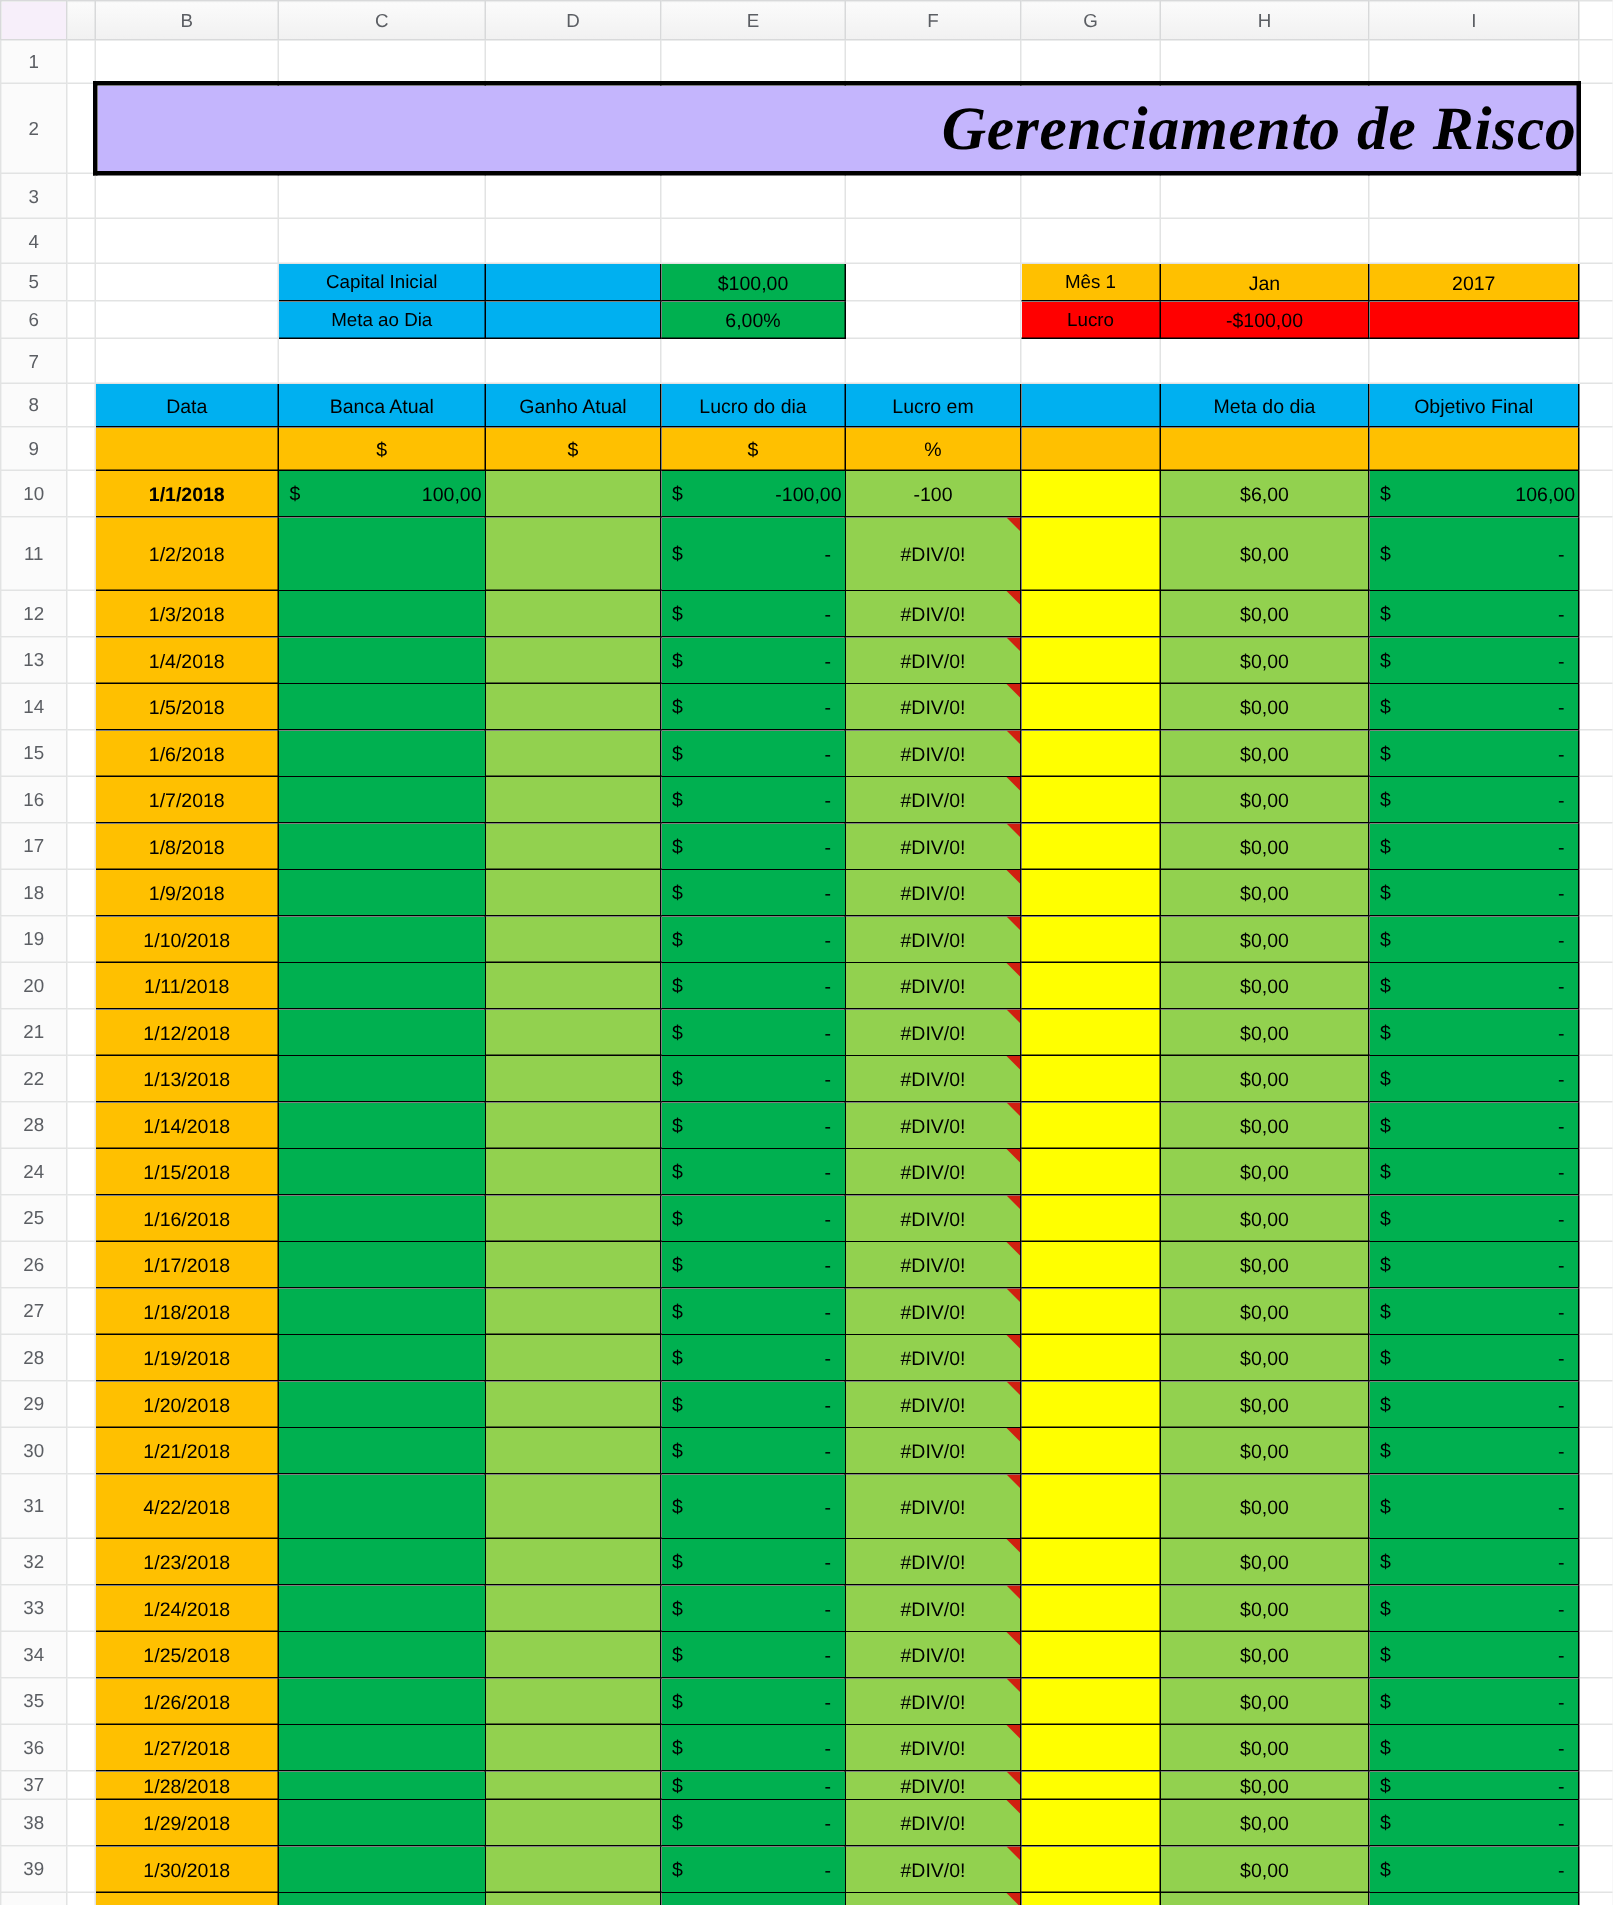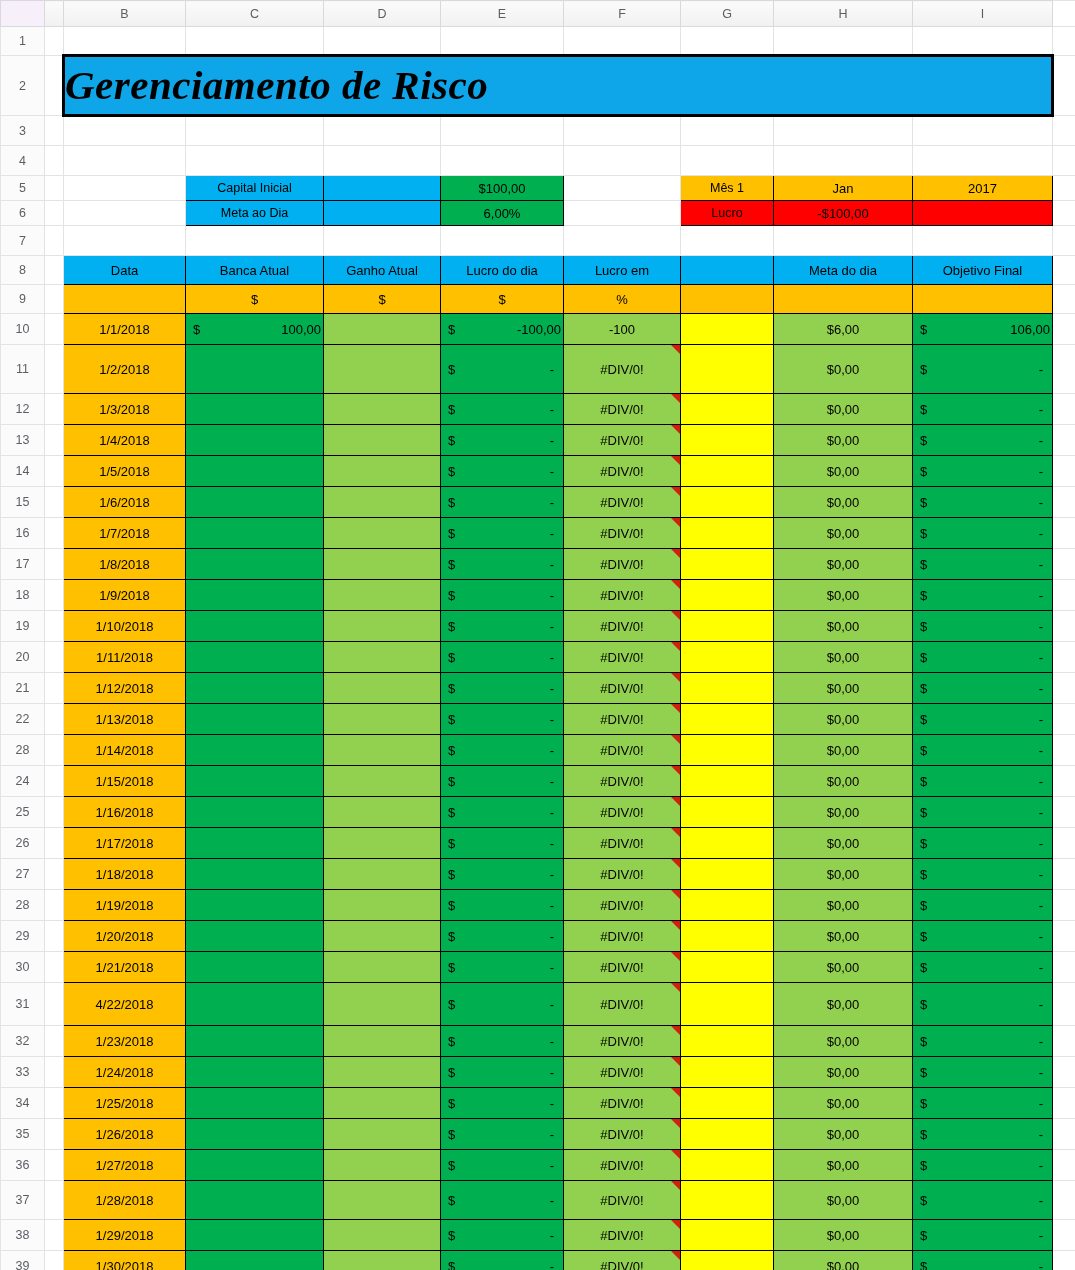--- a/index.html
+++ b/index.html
@@ -91,23 +91,23 @@
   .acct .amt { display: inline-block; padding-right: 2px; }
   .acct .dash { display: inline-block; padding-right: 9px; }
   .bT     { border-top: 2px solid #000000 !important; }
   .bB     { border-bottom: 2px solid #000000 !important; }
   .bL     { border-left: 2px solid #000000 !important; }
   .bR     { border-right: 2px solid #000000 !important; }
   .bThin  { border: 1px solid #000000 !important; }
 
   
   .titlecell {
-    background: #0ea5e9;
+    background: #c4b5fd;
     border: 3px solid #000000 !important;
-    text-align: left;
+    text-align: right;
     vertical-align: middle;
   }
   .titletext {
     font-family: "Liberation Serif", "DejaVu Serif", serif;
     font-style: italic;
     font-weight: bold;
     font-size: 41px;
     color: #000000;
     letter-spacing: 0.5px;
     line-height: 1;
@@ -280,21 +280,21 @@
         <td class="c-orange t bThin">%</td>
         <td class="c-orange t bThin"></td>
         <td class="c-orange t bThin"></td>
         <td class="c-orange t bThin bR" style="border-right:2px solid #000;"></td>
         <td class="edge"></td>
       </tr>
 
     <tr style="height: 31px;">
           <td class="rowhdr">10</td>
           <td class="c-blank"></td>
-          <td class="c-orange t bThin bL" style="border-left: 2px solid rgb(0, 0, 0);">1/1/2018</td>
+          <td class="c-orange t bThin bL" style="border-left: 2px solid rgb(0, 0, 0); font-weight: bold;">1/1/2018</td>
           <td class="c-green acct bThin"><span class="cur">$</span><span class="amt">100,00</span></td>
           <td class="c-lgreen t bThin"></td>
           <td class="c-green acct bThin"><span class="cur">$</span><span class="amt">-100,00</span></td>
           <td class="c-lgreen t bThin">-100</td>
           <td class="c-yellow bThin"></td>
           <td class="c-lgreen t bThin">$6,00</td>
           <td class="c-green acct bThin bR" style="border-right: 2px solid rgb(0, 0, 0);"><span class="cur">$</span><span class="amt">106,00</span></td>
           <td class="edge"></td>
         </tr>
         <tr style="height: 49px;">
@@ -628,21 +628,21 @@
           <td class="c-orange t bThin bL" style="border-left: 2px solid rgb(0, 0, 0);">1/27/2018</td>
           <td class="c-green acct bThin"></td>
           <td class="c-lgreen t bThin"></td>
           <td class="c-green acct bThin"><span class="cur">$</span><span class="dash">-</span></td>
           <td class="c-lgreen t bThin errmark">#DIV/0!</td>
           <td class="c-yellow bThin"></td>
           <td class="c-lgreen t bThin">$0,00</td>
           <td class="c-green acct bThin bR" style="border-right: 2px solid rgb(0, 0, 0);"><span class="cur">$</span><span class="dash">-</span></td>
           <td class="edge"></td>
         </tr>
-        <tr style="height: 39px;">
+        <tr style="height: 19px;">
           <td class="rowhdr">37</td>
           <td class="c-blank"></td>
           <td class="c-orange t bThin bL" style="border-left: 2px solid rgb(0, 0, 0);">1/28/2018</td>
           <td class="c-green acct bThin"></td>
           <td class="c-lgreen t bThin"></td>
           <td class="c-green acct bThin"><span class="cur">$</span><span class="dash">-</span></td>
           <td class="c-lgreen t bThin errmark">#DIV/0!</td>
           <td class="c-yellow bThin"></td>
           <td class="c-lgreen t bThin">$0,00</td>
           <td class="c-green acct bThin bR" style="border-right: 2px solid rgb(0, 0, 0);"><span class="cur">$</span><span class="dash">-</span></td>

